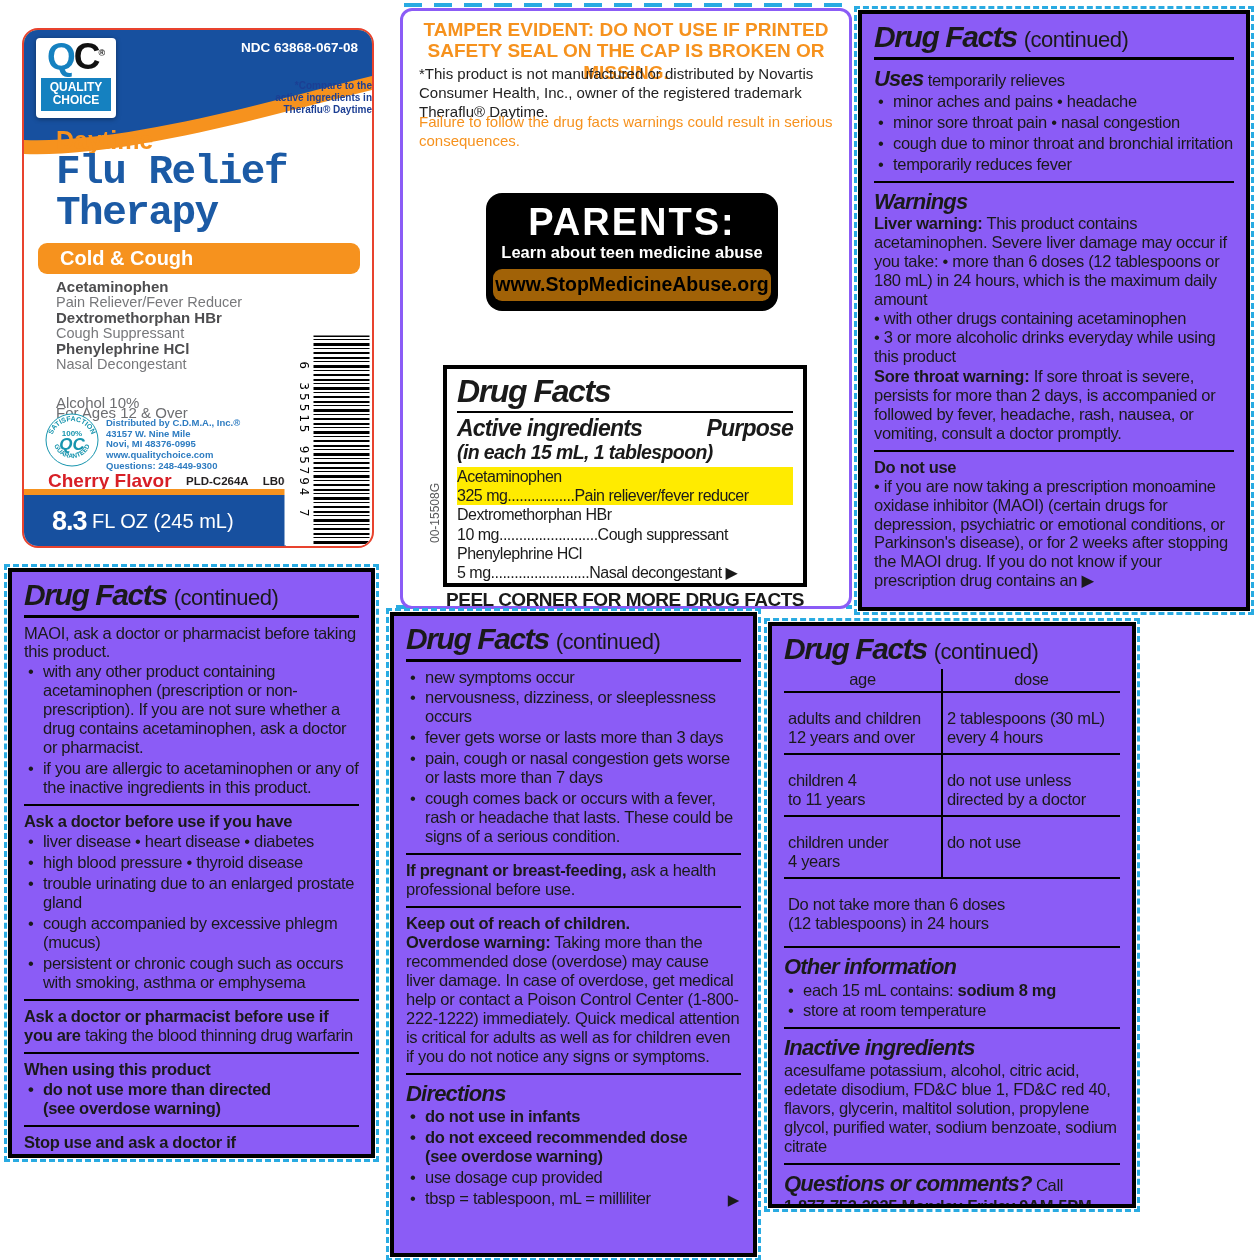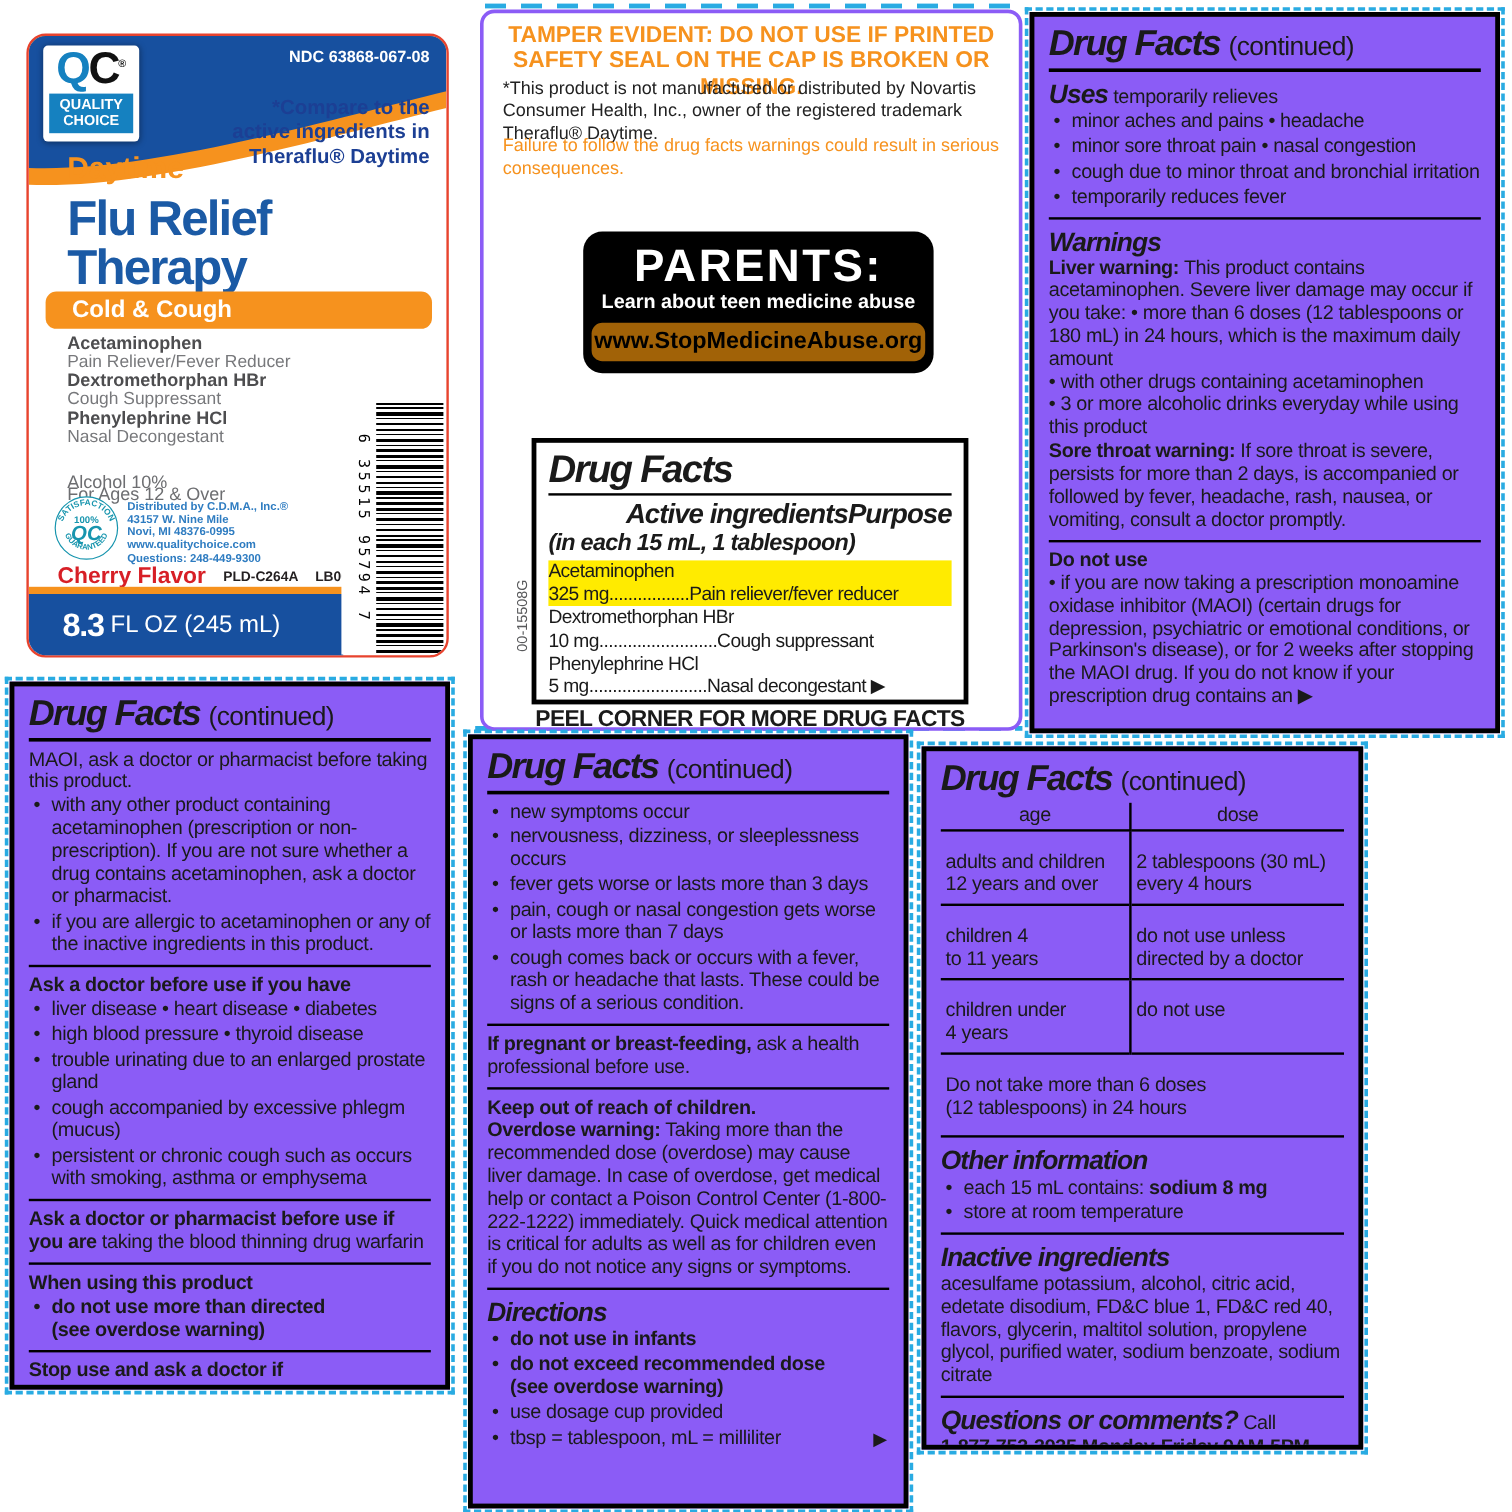--- a/index.html
+++ b/index.html
@@ -39,25 +39,25 @@
   .band{position:absolute;left:0;top:0;}
   .ndc{position:absolute;right:14px;top:10px;color:#fff;font-weight:bold;font-size:13.5px;}
   .qc-logo{position:absolute;left:12px;top:8px;width:80px;height:80px;background:#fff;border-radius:4px;
            box-shadow:0 1px 5px rgba(0,0,0,.4);text-align:center;}
   .qc-letters{font-size:37px;font-weight:bold;line-height:1.05;letter-spacing:-2px;}
   .qc-letters .q{color:#1581C0;}
   .qc-letters .c{color:#111;}
   .qc-letters .reg{font-size:9px;vertical-align:super;letter-spacing:0;color:#111;}
   .qc-box{margin:1px 5px 12px;background:#1581C0;color:#fff;font-weight:bold;font-size:12px;
           line-height:1.08;padding:3px 0 4px;}
-  .compare{position:absolute;right:14px;top:50px;text-align:right;color:#1C3F94;font-weight:bold;
-           font-size:17px;line-height:1.2;}
+  .compare{position:absolute;right:0;top:50px;text-align:right;color:#1C3F94;font-weight:bold;
+           font-size:10px;line-height:1.2;}
   .daytime{position:absolute;left:32px;top:96px;color:#F6921E;font-weight:bold;font-size:25px;}
-  .flu{position:absolute;left:32px;top:132px;color:#1B5AA5;font-weight:bold;font-size:41px;
-       line-height:1.0;letter-spacing:-1.5px;}
+  .flu{position:absolute;left:32px;top:122px;color:#1B5AA5;font-weight:bold;font-size:41px;
+       line-height:1.0;letter-spacing:-1.5px;font-family:Liberation Mono, monospace;}
   .banner{position:absolute;left:14px;top:213px;width:322px;height:31px;background:#F6921E;color:#fff;
           font-weight:bold;font-size:20px;line-height:31px;padding-left:22px;border-radius:9px;
           box-sizing:border-box;}
   .ing{position:absolute;left:32px;top:249px;}
   .ing-b{font-weight:bold;font-size:15px;color:#4D4D4F;line-height:15.5px;}
   .ing-n{font-size:14.5px;color:#77787B;line-height:15.5px;}
   .ages{position:absolute;left:32px;top:347px;font-size:15px;color:#6D6E71;margin-top:27px;}
   .alcohol{position:absolute;left:32px;top:364px;font-size:15px;color:#6D6E71;}
   .seal{position:absolute;left:20px;top:382px;}
   .dist{position:absolute;left:82px;top:388px;font-size:9.5px;font-weight:bold;color:#2E7CC1;line-height:1.12;}
@@ -86,21 +86,21 @@
   .parents{position:absolute;left:83px;top:182px;width:292px;height:118px;background:#000;border-radius:16px;
            box-sizing:border-box;text-align:center;padding-top:10px;}
   .parents-title{color:#fff;font-weight:bold;font-size:38px;letter-spacing:2px;line-height:1.0;}
   .parents-sub{color:#fff;font-weight:bold;font-size:16.5px;margin-top:2px;}
   .parents-url{margin:7px 7px 0;background:#a16207;border-radius:9px;color:#000;font-weight:bold;font-size:19.5px;
                padding:4px 0 5px;}
   .ai-box{position:absolute;left:40px;top:354px;width:364px;height:222px;border:4px solid #000;
           box-sizing:border-box;padding:4px 10px;background:#fff;}
   .ai-title{font-style:italic;font-weight:bold;font-size:32px;letter-spacing:-1.4px;}
   .ai-rule{border:none;border-top:2.5px solid #000;margin:1px 0 4px;}
-  .ai-head{display:flex;justify-content:flex-end;font-style:italic;font-weight:bold;font-size:23px;
+  .ai-head{display:flex;justify-content:space-between;font-style:italic;font-weight:bold;font-size:23px;
            letter-spacing:-0.8px;line-height:1.0;}
   .ai-per{font-style:italic;font-weight:bold;font-size:19.5px;letter-spacing:-0.6px;margin:1px 0 3px;}
   .ai-row div{font-size:16px;letter-spacing:-0.5px;line-height:1.2;white-space:nowrap;overflow:hidden;}
   .hl{background:#FFEB00;}
   .peel{position:absolute;left:40px;top:578px;width:364px;text-align:center;font-weight:bold;font-size:19px;
         letter-spacing:-0.5px;}
   .side-code{position:absolute;left:-23px;top:495px;width:110px;height:14px;transform:rotate(-90deg);
              font-size:12px;color:#58595B;text-align:center;}
 
   

